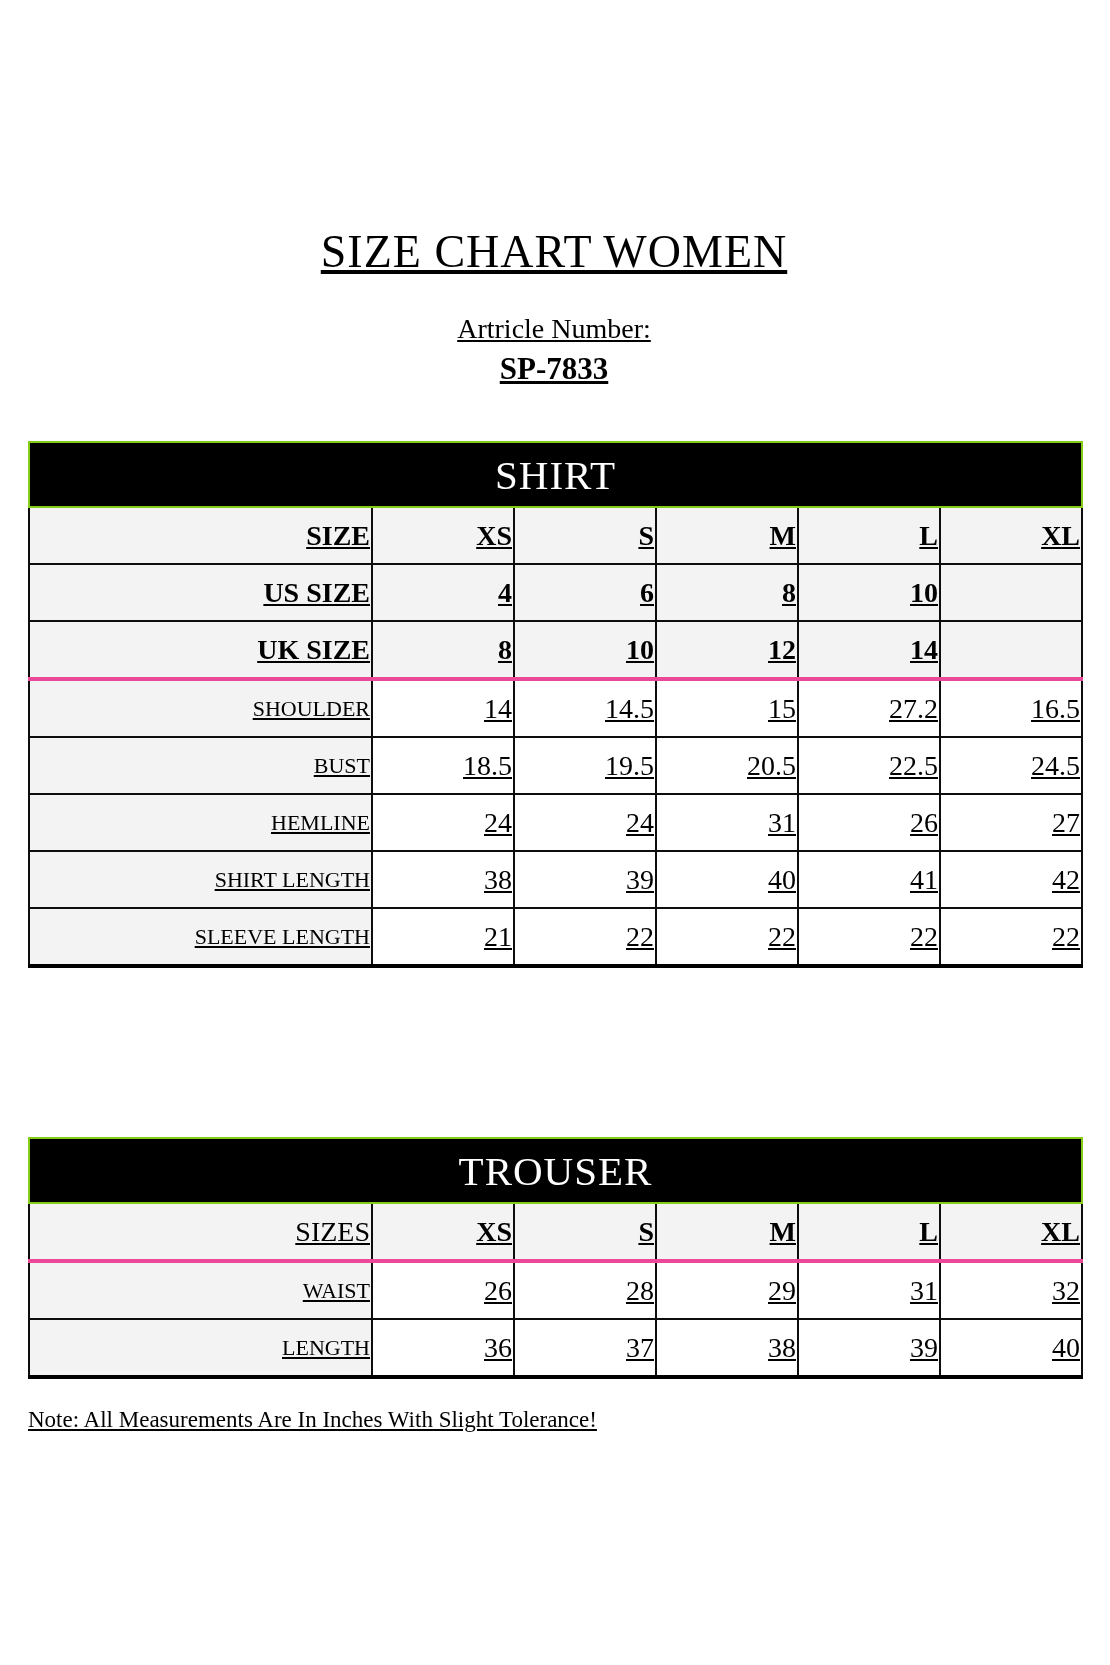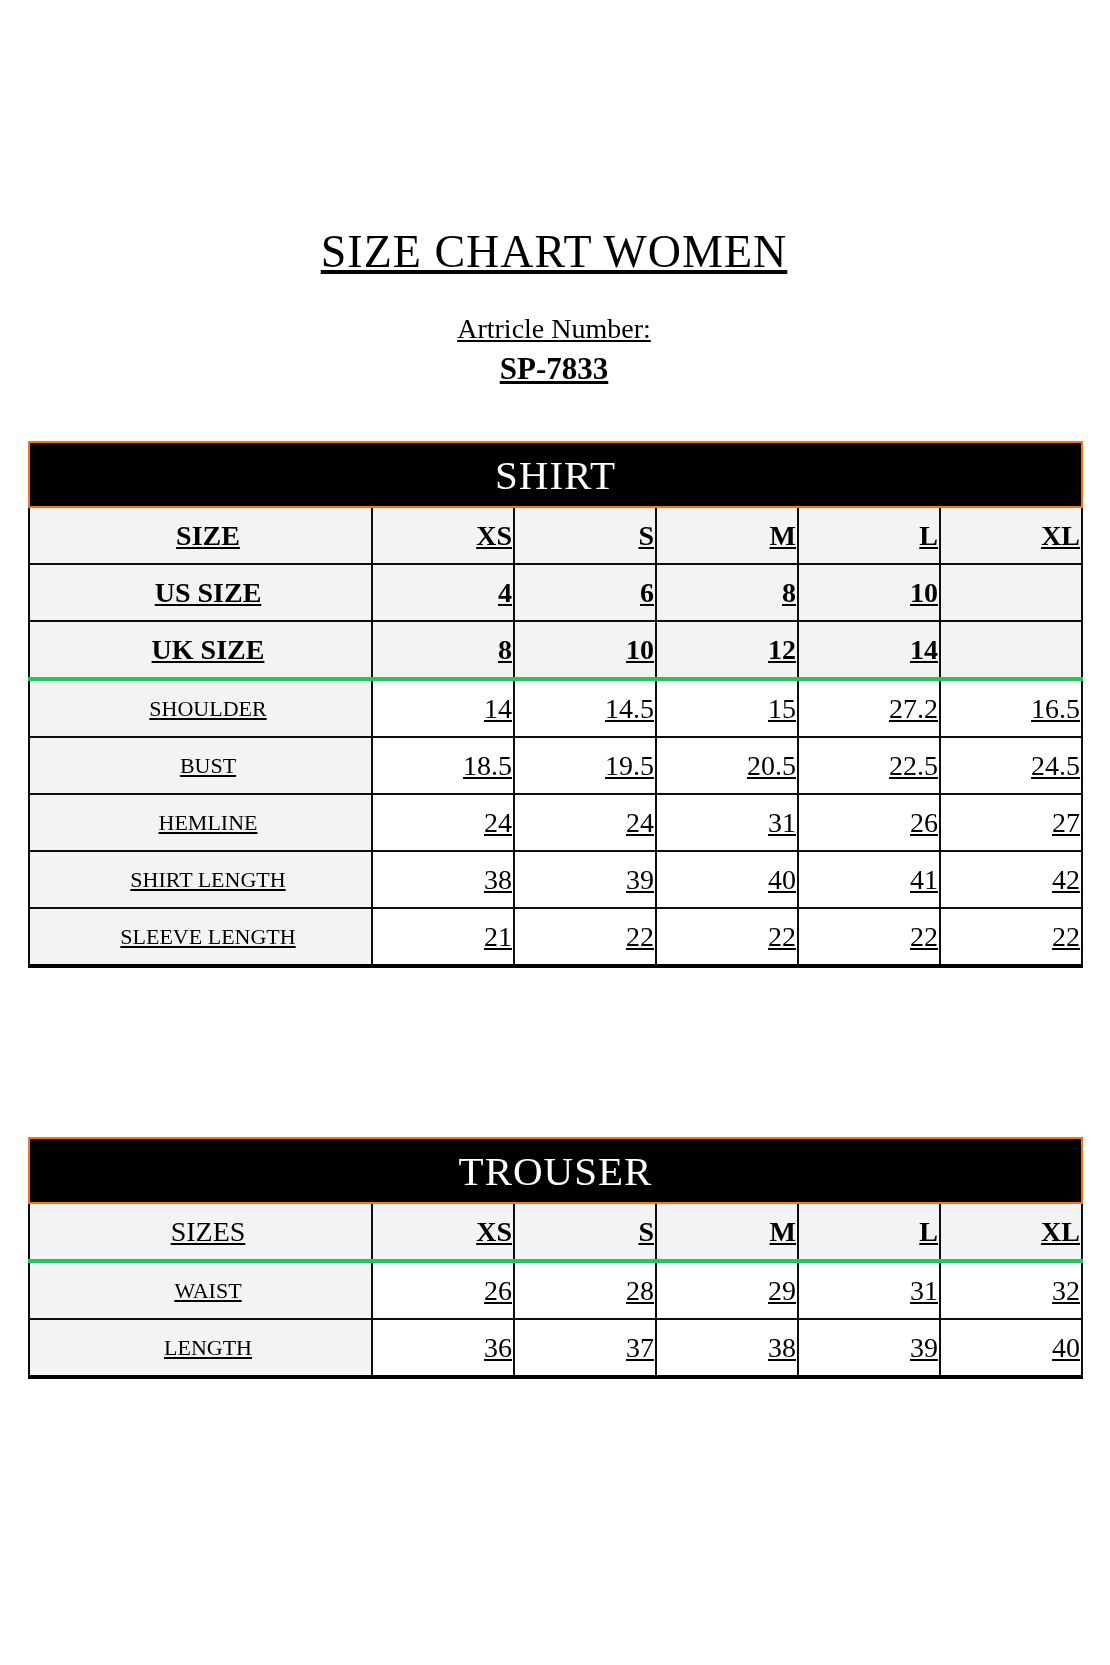--- a/index.html
+++ b/index.html
@@ -59,53 +59,53 @@
   col.c-val   { width: 142px; }
 
   th.band-header {
     background: #000000;
     color: #ffffff;
     font-weight: normal;
     font-size: 41px;
     height: 61px;
     text-align: center;
     vertical-align: middle;
-    border: 2px solid #f97316;
+    border: 2px solid #84cc16;
     letter-spacing: 1px;
   }
   td {
     border: 2px solid #0d0d0d;
     height: 53px;
     vertical-align: middle;
     overflow: hidden;
     white-space: nowrap;
   }
   td.label-cell {
-    text-align: center;
+    text-align: right;
     padding-left: 16px;
     background: #f3f3f3;
   }
   td.value-cell {
     text-align: right;
     background: #ffffff;
     font-size: 28px;
   }
   
   tr.r-bold td { background: #f3f3f3; font-weight: bold; }
   tr.r-bold td.label-cell { font-size: 28px; }
   tr.r-bold td.value-cell { font-size: 28px; background: #f3f3f3; }
   
   tr.r-meas td.label-cell { font-size: 22px; font-weight: normal; }
   tr.r-meas td.value-cell { font-weight: normal; }
   
   tr.r-sizes td { background: #f3f3f3; }
   tr.r-sizes td.label-cell { font-size: 28px; font-weight: normal; }
   tr.r-sizes td.value-cell { font-size: 28px; font-weight: bold; background: #f3f3f3; }
   
-  tr.thick-top td { border-top: 4px solid #22c55e; margin-left: 28px; }
+  tr.thick-top td { border-top: 4px solid #ec4899; margin-left: 28px; }
 
   .note-line {
     margin-top: 28px;
     font-size: 23px;
     text-align: left;
   }
 </style>
 </head>
 <body>
 
@@ -230,14 +230,15 @@
       <td class="label-cell">LENGTH</td>
       <td class="value-cell">36</td>
       <td class="value-cell">37</td>
       <td class="value-cell">38</td>
       <td class="value-cell">39</td>
       <td class="value-cell">40</td>
     </tr>
   </tbody>
     </table>
 
+  <div class="note-line">Note: All Measurements Are In Inches With Slight Tolerance!</div>
 
 </div>
 
 </body></html>

